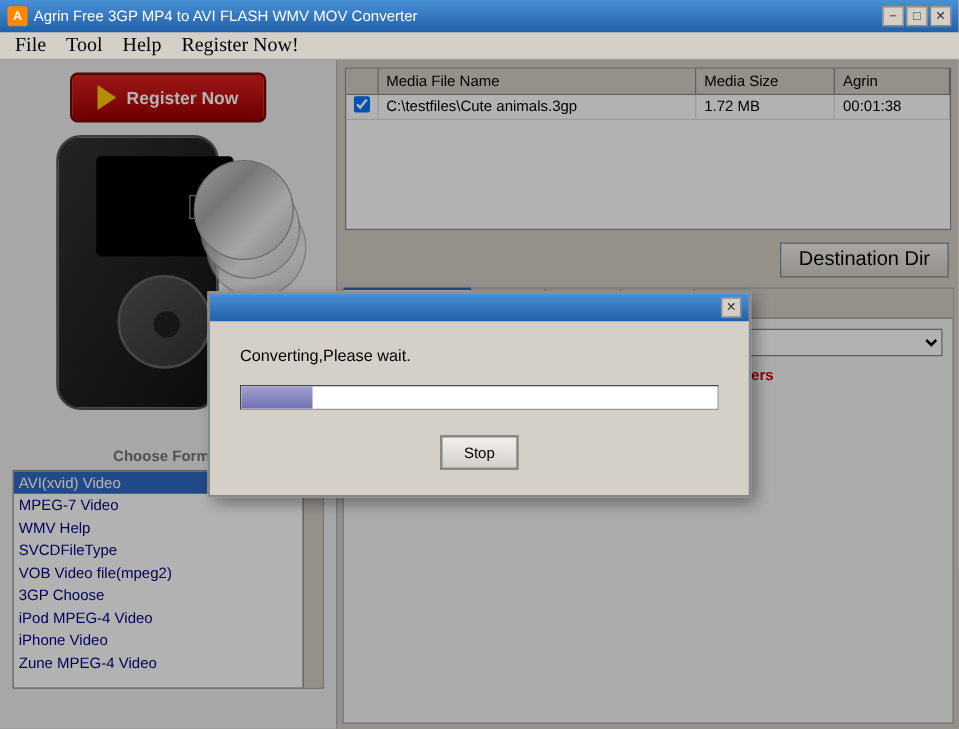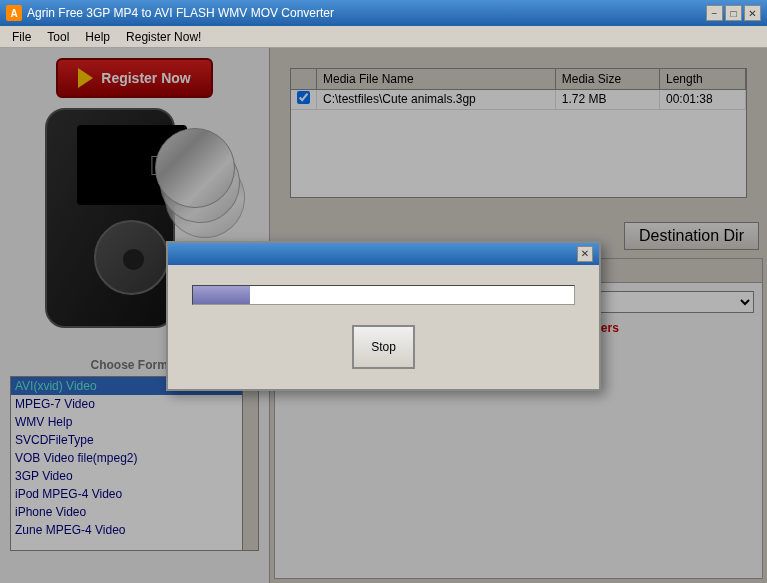--- a/index.html
+++ b/index.html
@@ -62,21 +62,22 @@
       background: #d4d0c8;
       height: 22px;
       display: flex;
       align-items: center;
       padding: 0 4px;
       border-bottom: 1px solid #a0a0a0;
     }
     .menu-item {
       padding: 2px 8px;
       cursor: pointer;
-      font-size: 12px;
+      font-size: 16px;
+      font-family: Liberation Serif, serif;
     }
 
     
     .main-area {
       display: flex;
       height: calc(583px - 48px);
     }
 
     
     .left-panel {
@@ -196,21 +197,21 @@
       list-style: none;
       overflow-y: auto;
       height: 100%;
       padding: 0;
     }
     .format-list li {
       padding: 2px 4px;
       cursor: pointer;
       color: #000080;
     }
-    .format-list li.selected { background: #316ac5; color: #5eead4; }
+    .format-list li.selected { background: #316ac5; color: #ffffff; }
     .format-scrollbar {
       position: absolute;
       right: 0;
       top: 0;
       width: 16px;
       height: 100%;
       background: #d4d0c8;
       border-left: 1px solid #888;
     }
 
@@ -219,21 +220,21 @@
       flex: 1;
       display: flex;
       flex-direction: column;
       background: #d4d0c8;
     }
 
     
     .file-table-area {
       border: 1px solid #888;
       background: white;
-      margin: 20px;
+      margin: 6px;
       flex: 0 0 auto;
       height: 130px;
       overflow: auto;
     }
     .file-table {
       width: 100%;
       border-collapse: collapse;
     }
     .file-table th {
       background: #d4d0c8;
@@ -389,21 +390,21 @@
     .modal-buttons {
       display: flex;
       justify-content: center;
     }
     .stop-btn {
       padding: 4px 17px;
       background: linear-gradient(to bottom, #f0f0f0, #d4d0c8);
       border: 2px solid #888;
       cursor: pointer;
       font-size: 12px;
-      height: 44px;
+      height: 28px;
     }
   </style>
 </head>
 <body>
 
 <div class="title-bar">
   <div class="title-bar-left">
     <div class="title-icon">A</div>
     <span class="title-text">Agrin Free 3GP MP4 to AVI FLASH WMV MOV Converter</span>
   </div>
@@ -448,40 +449,40 @@
 
     <div class="format-section">
       <div class="format-label">Choose Format</div>
       <div class="format-list-container">
         <ul class="format-list" id="format-list">
             <li class="selected">AVI(xvid) Video</li>
             <li>MPEG-7 Video</li>
             <li>WMV Help</li>
             <li>SVCDFileType</li>
             <li>VOB Video file(mpeg2)</li>
-            <li>3GP Video</li>
+            <li>3GP Choose</li>
             <li>iPod MPEG-4 Video</li>
             <li>iPhone Video</li>
             <li>Zune MPEG-4 Video</li>
           </ul>
         <div class="format-scrollbar"></div>
       </div>
     </div>
   </div>
 
   <div class="right-panel">
 
     <div class="file-table-area">
       <table class="file-table">
         <thead>
           <tr>
             <th></th>
             <th>Media File Name</th>
             <th>Media Size</th>
-            <th>Length</th>
+            <th>Agrin</th>
           </tr>
         </thead>
         <tbody id="file-table-body">
             <tr>
     <td><input type="checkbox" class="file-checkbox" checked="" style=""></td>
     <td>C:\testfiles\Cute animals.3gp</td>
     <td>1.72 MB</td>
     <td>00:01:38</td>
   </tr>
           </tbody>
@@ -513,20 +514,21 @@
 
 </div>
 
 <div class="modal-overlay">
   <div class="modal">
     <div class="modal-title-bar">
       <span></span>
       <div class="modal-close-btn">✕</div>
     </div>
     <div class="modal-body">
+      <div class="converting-text">Converting,Please wait.</div>
       <div class="progress-bar-container">
         <div class="progress-bar-fill" id="progress-fill" style="width: 15%;"></div>
       </div>
       <div class="modal-buttons">
         <button class="stop-btn">Stop</button>
       </div>
     </div>
   </div>
 </div>
 

